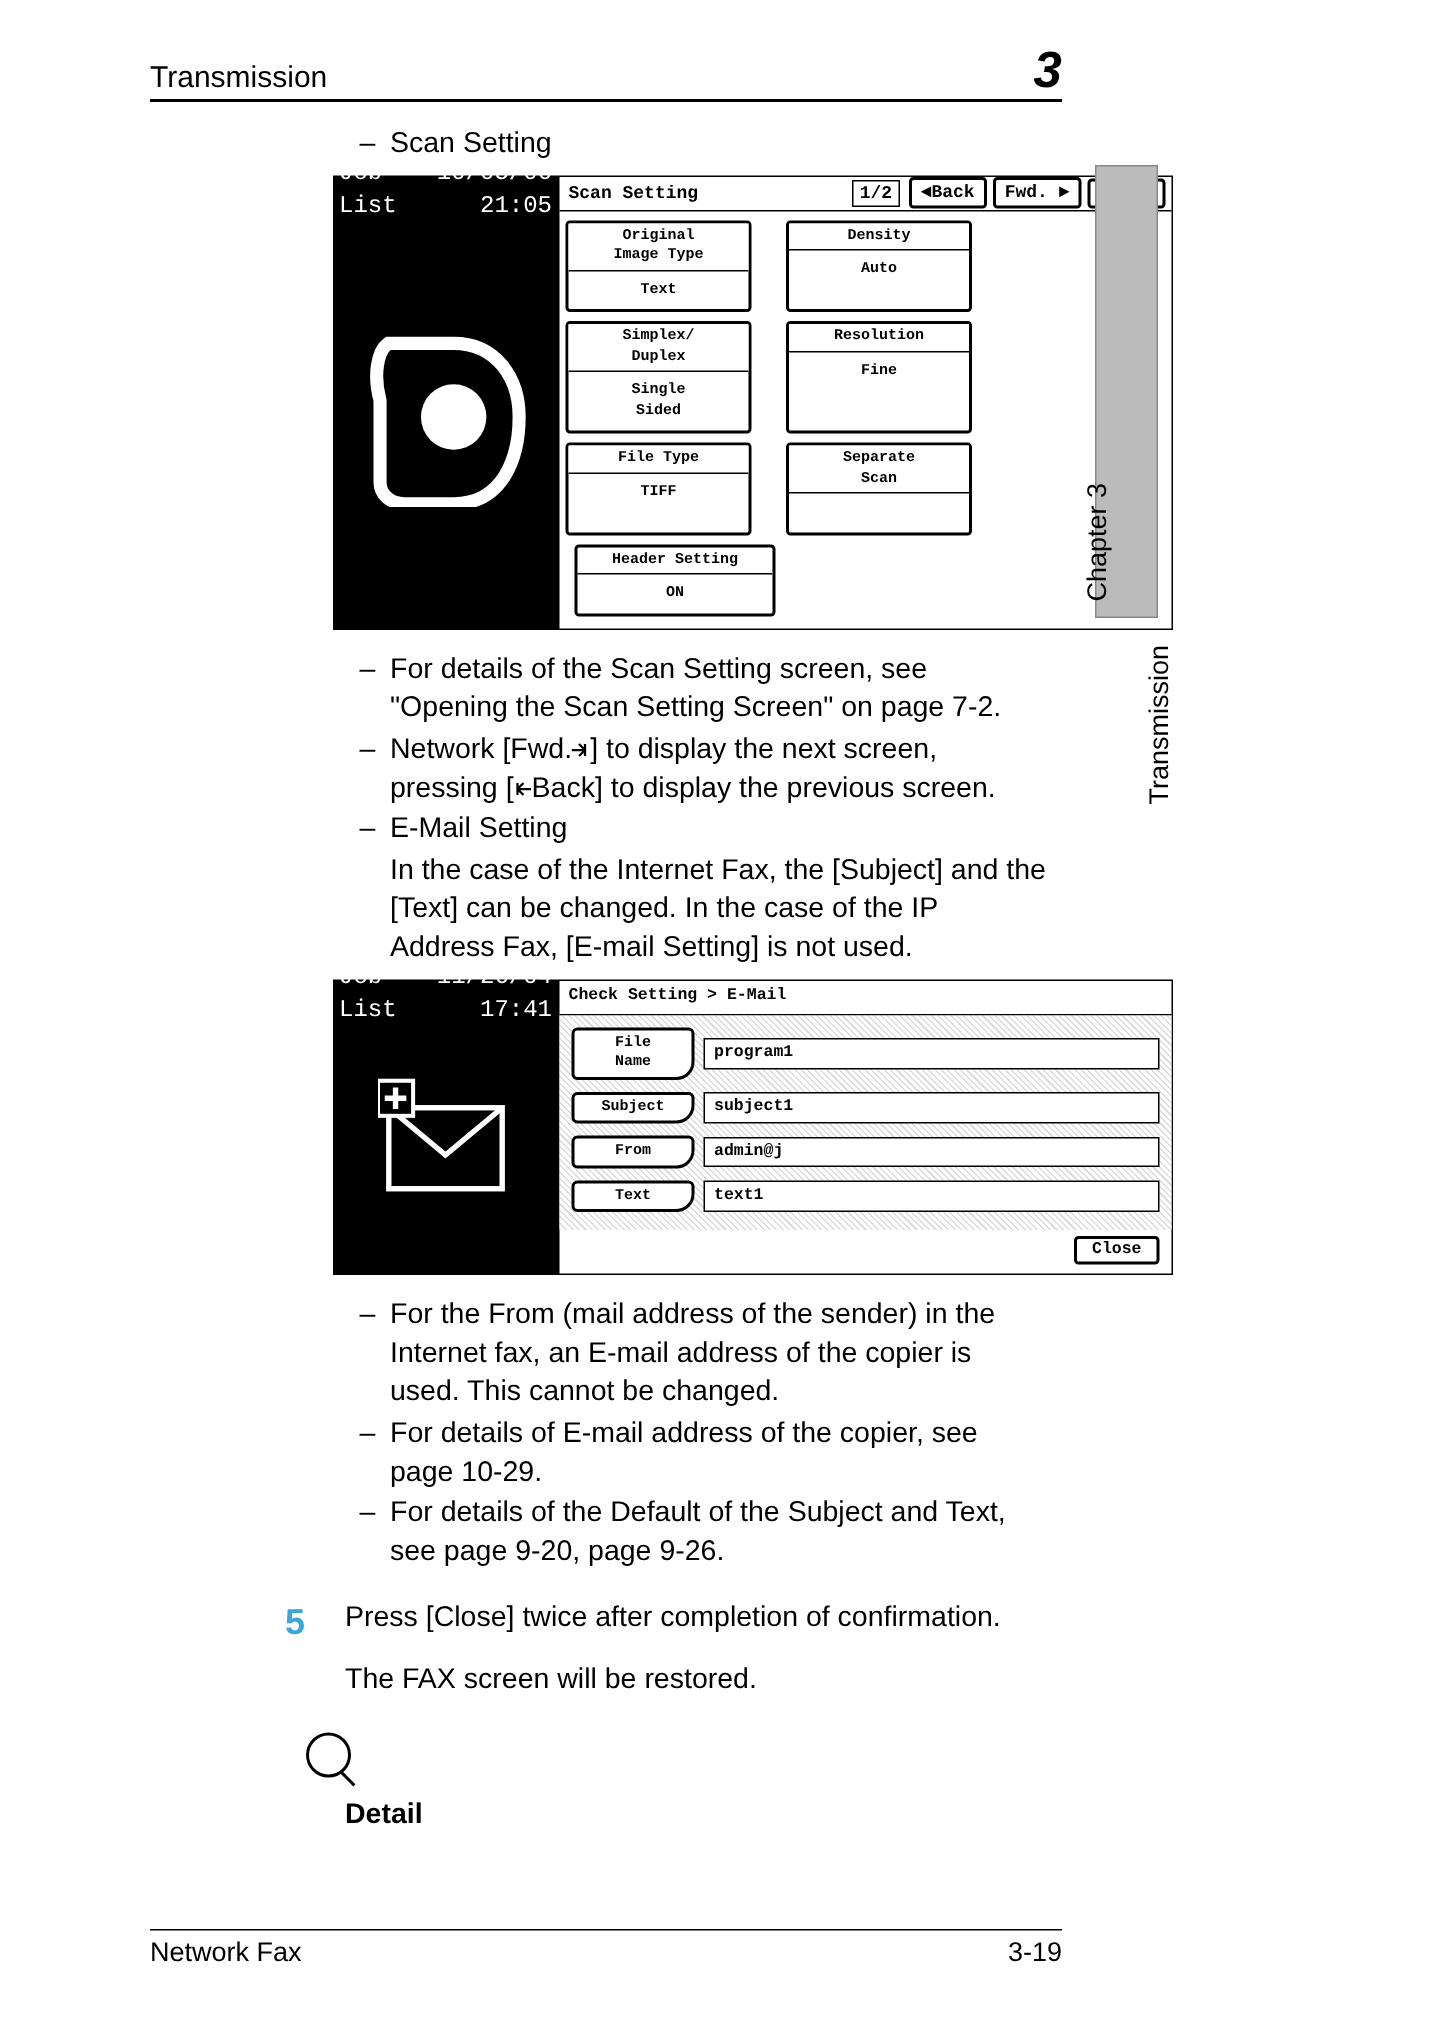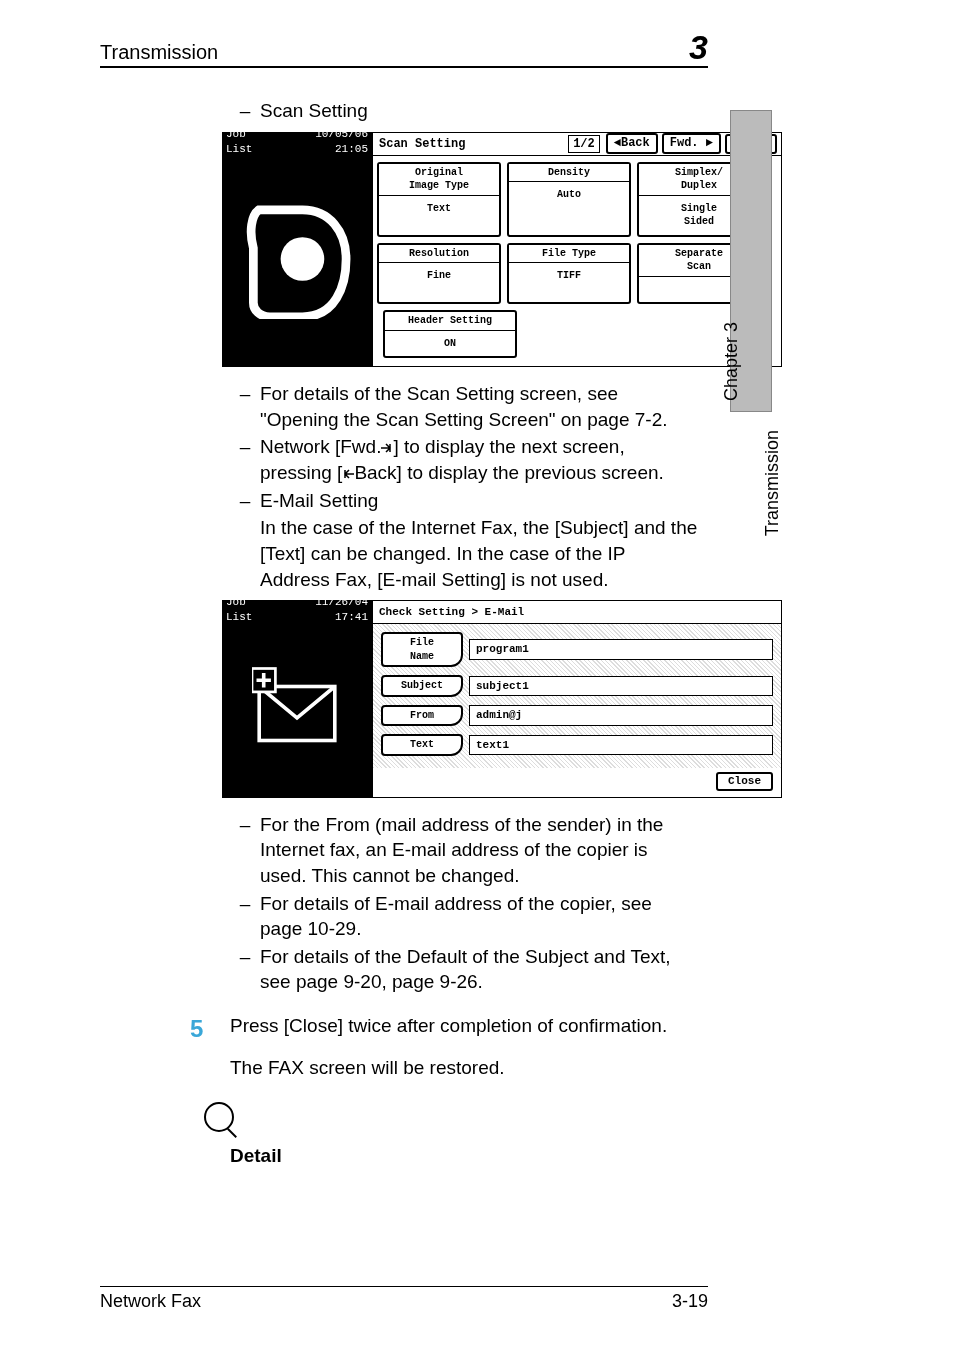--- a/index.html
+++ b/index.html
@@ -3,45 +3,45 @@
 <meta charset="utf-8">
 <style>
   html,body{margin:0;padding:0;background:#fff;font-family:Arial,Helvetica,sans-serif;color:#000}
   .page{width:768px;height:1352px;position:relative;box-sizing:border-box;padding:30px 60px 50px 100px}
   .hdr-line{border-bottom:2px solid #000;display:flex;justify-content:space-between;align-items:flex-end;padding-bottom:2px}
   .hdr-left{font-size:20px}
   .hdr-right{font-size:34px;font-weight:bold;font-style:italic;line-height:1}
   .sidetab{position:absolute;right:-4px;top:110px;width:40px;height:300px;background:#bbb;border:1px solid #888}
   .sidetab span{position:absolute;bottom:10px;left:11px;transform:rotate(-90deg);transform-origin:left bottom;font-size:18px;white-space:nowrap}
   .side2{position:absolute;right:6px;top:430px;transform:rotate(-90deg);transform-origin:right top;font-size:18px}
-  .body{margin-top:30px;margin-left:130px;margin-right:10px;font-size:19px;line-height:1.35}
+  .body{margin-top:15px;margin-left:130px;margin-right:10px;font-size:19px;line-height:1.35}
   .indent1{margin-left:30px;text-indent:-30px;margin-bottom:2px}
   .indent1 .dash{display:inline-block;width:30px;text-align:center;text-indent:0}
   .sub{margin-left:30px;margin-bottom:6px}
   .stepnum{position:absolute;left:190px;font-size:24px;font-weight:bold;color:#3aa7d8}
   .stepblk{margin-top:18px}
   .stepblk .stxt{margin-left:0}
   .detail-ico{display:inline-block;width:26px;height:26px;border:2px solid #000;border-radius:50%;position:relative;margin-top:22px;margin-left:-26px}
   .detail-ico:after{content:"";position:absolute;width:12px;height:2px;background:#000;transform:rotate(45deg);bottom:-4px;right:-6px}
   .detail-head{font-weight:bold;margin-top:4px}
   .detail-italic{font-style:italic;margin-top:4px}
   .ftr{position:absolute;bottom:40px;left:100px;right:60px;border-top:1px solid #000;display:flex;justify-content:space-between;font-size:18px;padding-top:4px}
   
   .panel1{width:560px;margin:8px 0 14px -8px;background:#fff}
   .p1row{display:flex}
   .p1side{width:150px;background:#000;color:#fff;display:flex;flex-direction:column}
-  .p1sh{display:flex;justify-content:space-between;align-items:center;padding:0 4px;height:20px;font-family:'Courier New',monospace;font-size:11px}
+  .p1sh{display:flex;justify-content:space-between;align-items:center;padding:0 4px;height:20px;font-family:'Courier New',monospace;font-size:16px}
   .p1logo{flex:1;display:flex;align-items:center;justify-content:center}
   .p1logo svg{width:110px;height:120px}
   .p1main{flex:1;border:1px solid #000}
   .p1top{display:flex;align-items:center;height:22px;border-bottom:1px solid #000;font-family:'Courier New',monospace;font-size:12px;font-weight:bold}
   .p1title{flex:1;padding-left:6px}
   .pgbox{border:1px solid #000;padding:0 4px;margin-right:6px}
   .btn{border:2px solid #000;border-radius:3px;padding:0 6px;margin-right:4px;background:#fff;font-weight:bold}
-  .grid{display:flex;flex-wrap:wrap;padding:6px 4px;gap:6px 6px}
+  .grid{display:flex;flex-wrap:wrap;padding:6px 4px;gap:6px 23px}
   .cell{width:120px;border:2px solid #000;border-radius:3px;font-family:'Courier New',monospace;font-size:10px;font-weight:bold;text-align:center}
   .cell .ch{border-bottom:1px solid #000;padding:2px 0;background:#fff}
   .cell .cv{padding:6px 0}
   .hdrbox{width:130px;border:2px solid #000;border-radius:3px;font-family:'Courier New',monospace;font-size:10px;font-weight:bold;text-align:center;margin:0 0 8px 10px}
   .hdrbox .ch{border-bottom:1px solid #000;padding:2px 0}
   .hdrbox .cv{padding:6px 13px}
   .arrow{display:inline-block;vertical-align:middle}
   
   .panel2{width:560px;margin:8px 0 14px -8px}
   .p2side{width:150px;background:#000;color:#fff;display:flex;flex-direction:column}

